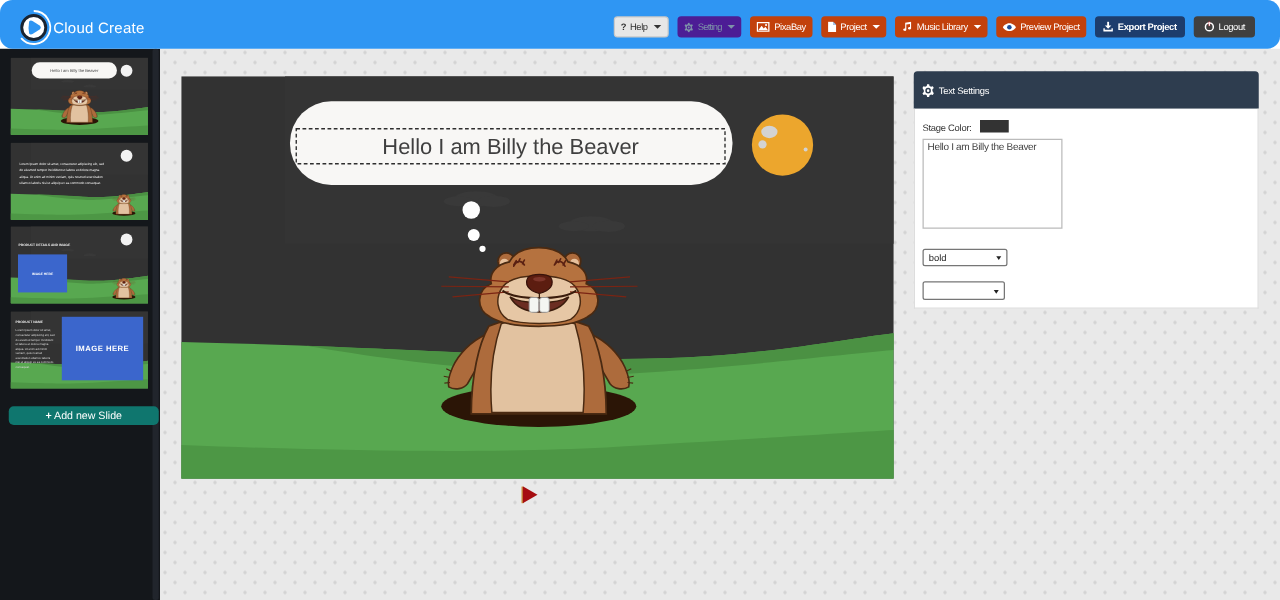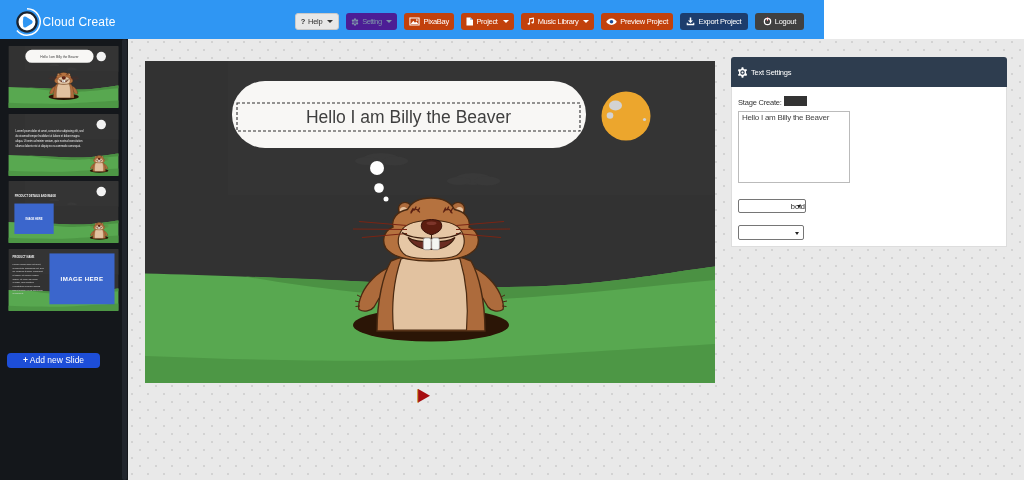--- a/index.html
+++ b/index.html
@@ -1,33 +1,33 @@
 <!DOCTYPE html>
 <html><head>
 <meta charset="utf-8">
 <style>
 * { margin:0; padding:0; box-sizing:border-box; }
 html,body { width:1024px; height:480px; overflow:hidden; font-family:"Liberation Sans", sans-serif; }
-#nav { position:absolute; left:0; top:0; width:824px; height:39px; background:#2f96f3; z-index:10; }
+#nav { position:absolute; left:0; top:0; width:1024px; height:39px; background:#2f96f3; z-index:10;border-radius:10px; }
 #logo { position:absolute; left:13px; top:7px; }
 #brand { position:absolute; left:42.5px; top:15px; color:#fff; font-size:12px; letter-spacing:0.2px; }
 #navbtns { position:absolute; right:20px; top:13px; height:17px; display:flex; gap:7px; }
 .nbtn { height:17px; border-radius:3px; font-size:7.5px; letter-spacing:-0.3px; color:#fff; background:#c2410c; display:flex; align-items:center; padding:0 5px; gap:3px; white-space:nowrap; }
 .nbtn svg { display:block; }
 .caret { width:0; height:0; border-left:3px solid transparent; border-right:3px solid transparent; border-top:3.5px solid #fff; margin-left:2px; }
 .nbtn.light { background:#e7e7e7; color:#333; border:1px solid #c9c9c9; }
 .nbtn.light .caret { border-top-color:#333; }
 .nbtn.muted { background:#4c1d95; color:#7d93a9; }
 .nbtn.muted .caret { border-top-color:#7d93a9; }
-.nbtn.dark { background:#1d3d6d; }
+.nbtn.dark { background:#1d3d6d;font-weight:bold; }
 .nbtn.red { background:#404040; }
 #side { position:absolute; left:0; top:39px; width:128px; height:441px; background:#14171b; }
 .thumb { position:absolute; left:8px; width:111px; height:62px; overflow:hidden; border-radius:1px; }
 .thumb svg { display:block; }
-#addbtn { position:absolute; left:7px; top:286px; width:93px; height:15px; background:#1d4ed8; border-radius:4px; color:#fff; font-size:8.5px; text-align:center; line-height:15px;margin-top:28px; }
+#addbtn { position:absolute; left:7px; top:286px; width:120px; height:15px; background:#0f766e; border-radius:4px; color:#fff; font-size:8.5px; text-align:center; line-height:15px; }
 #canvas { position:absolute; left:128px; top:39px; width:896px; height:441px; background-color:#e9e9e9;
   background-image:radial-gradient(#d3d3d3 1.1px, rgba(0,0,0,0) 1.5px), radial-gradient(#d3d3d3 1.1px, rgba(0,0,0,0) 1.5px);
   background-size:16px 16px; background-position:4px 3px, 12px 11px; }
 #stage { position:absolute; left:17px; top:22px; width:570px; height:322px; }
 #play { position:absolute; left:289px; top:350px; }
 #panel { position:absolute; left:603px; top:18px; width:276px; }
 #phead { height:30px; background:#2e3d4f; border-radius:3px 3px 0 0; color:#fff; font-size:7.5px; letter-spacing:-0.2px; display:flex; align-items:center; padding-left:6px; gap:3px; }
 #pbody { position:relative; height:160px; background:#fff; border:1px solid #ddd; border-top:none; }
 #pbody .lab { position:absolute; left:6px; top:11px; font-size:7.5px; letter-spacing:-0.2px; color:#333; }
 #swatch { position:absolute; left:52px; top:9px; width:23px; height:10px; background:#333; }
@@ -202,22 +202,22 @@
   </svg>
   <svg id="play" width="14" height="14" viewBox="0 0 14 14">
     <rect x="0" y="0.2" width="2" height="13.4" fill="#cc9a44"></rect>
     <polygon points="1.2,0 13,6.8 1.2,13.6" fill="#a60d11"></polygon>
   </svg>
   <div id="panel">
     <div id="phead"><svg width="11" height="11" viewBox="0 0 16 16" fill="#fff">
           <path d="M8 4.75 A3.25 3.25 0 1 0 8 11.25 A3.25 3.25 0 1 0 8 4.75 M8 6.5 A1.5 1.5 0 1 1 8 9.5 A1.5 1.5 0 1 1 8 6.5 M6.8 0.5 L9.2 0.5 L9.6 2.6 L11.4 3.6 L13.4 2.8 L14.6 4.9 L13 6.3 L13 8.4 L14.6 11.1 L13.4 13.2 L11.4 12.4 L9.6 13.4 L9.2 15.5 L6.8 15.5 L6.4 13.4 L4.6 12.4 L2.6 13.2 L1.4 11.1 L3 9.7 L3 7.6 L1.4 4.9 L2.6 2.8 L4.6 3.6 L6.4 2.6 Z" fill-rule="evenodd"></path>
         </svg> Text Settings</div>
     <div id="pbody">
-      <div class="lab">Stage Create:</div>
+      <div class="lab">Stage Color:</div>
       <div id="swatch"></div>
       <div id="ta">Hello I am Billy the Beaver</div>
-      <div class="sel" style="top:112px; width:68px;text-align:right;">bold<span class="scaret"></span></div>
+      <div class="sel" style="top:112px; width:68px;">bold<span class="scaret"></span></div>
       <div class="sel" style="top:138px; height:15px; width:66px;">
           <span class="scaret" style="top:5.5px"></span>
         </div>
     </div>
   </div>
 </div>
 
 </body></html>

